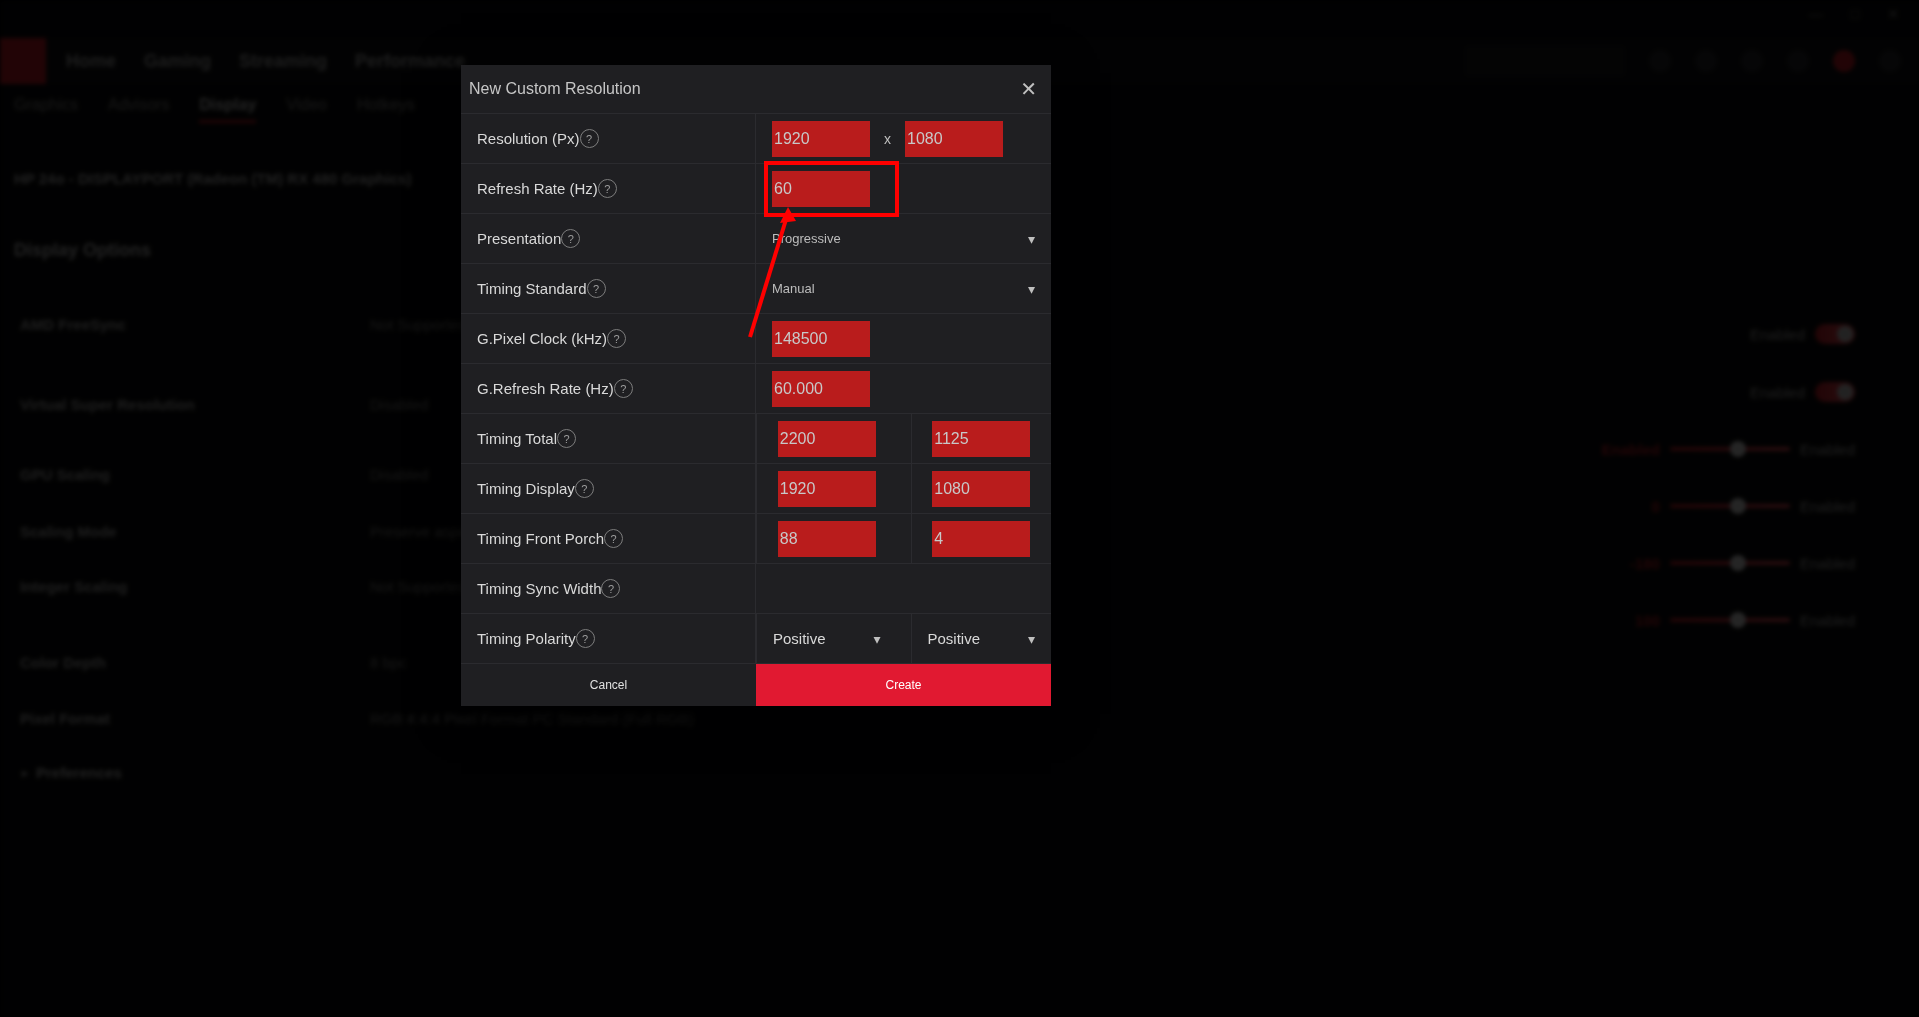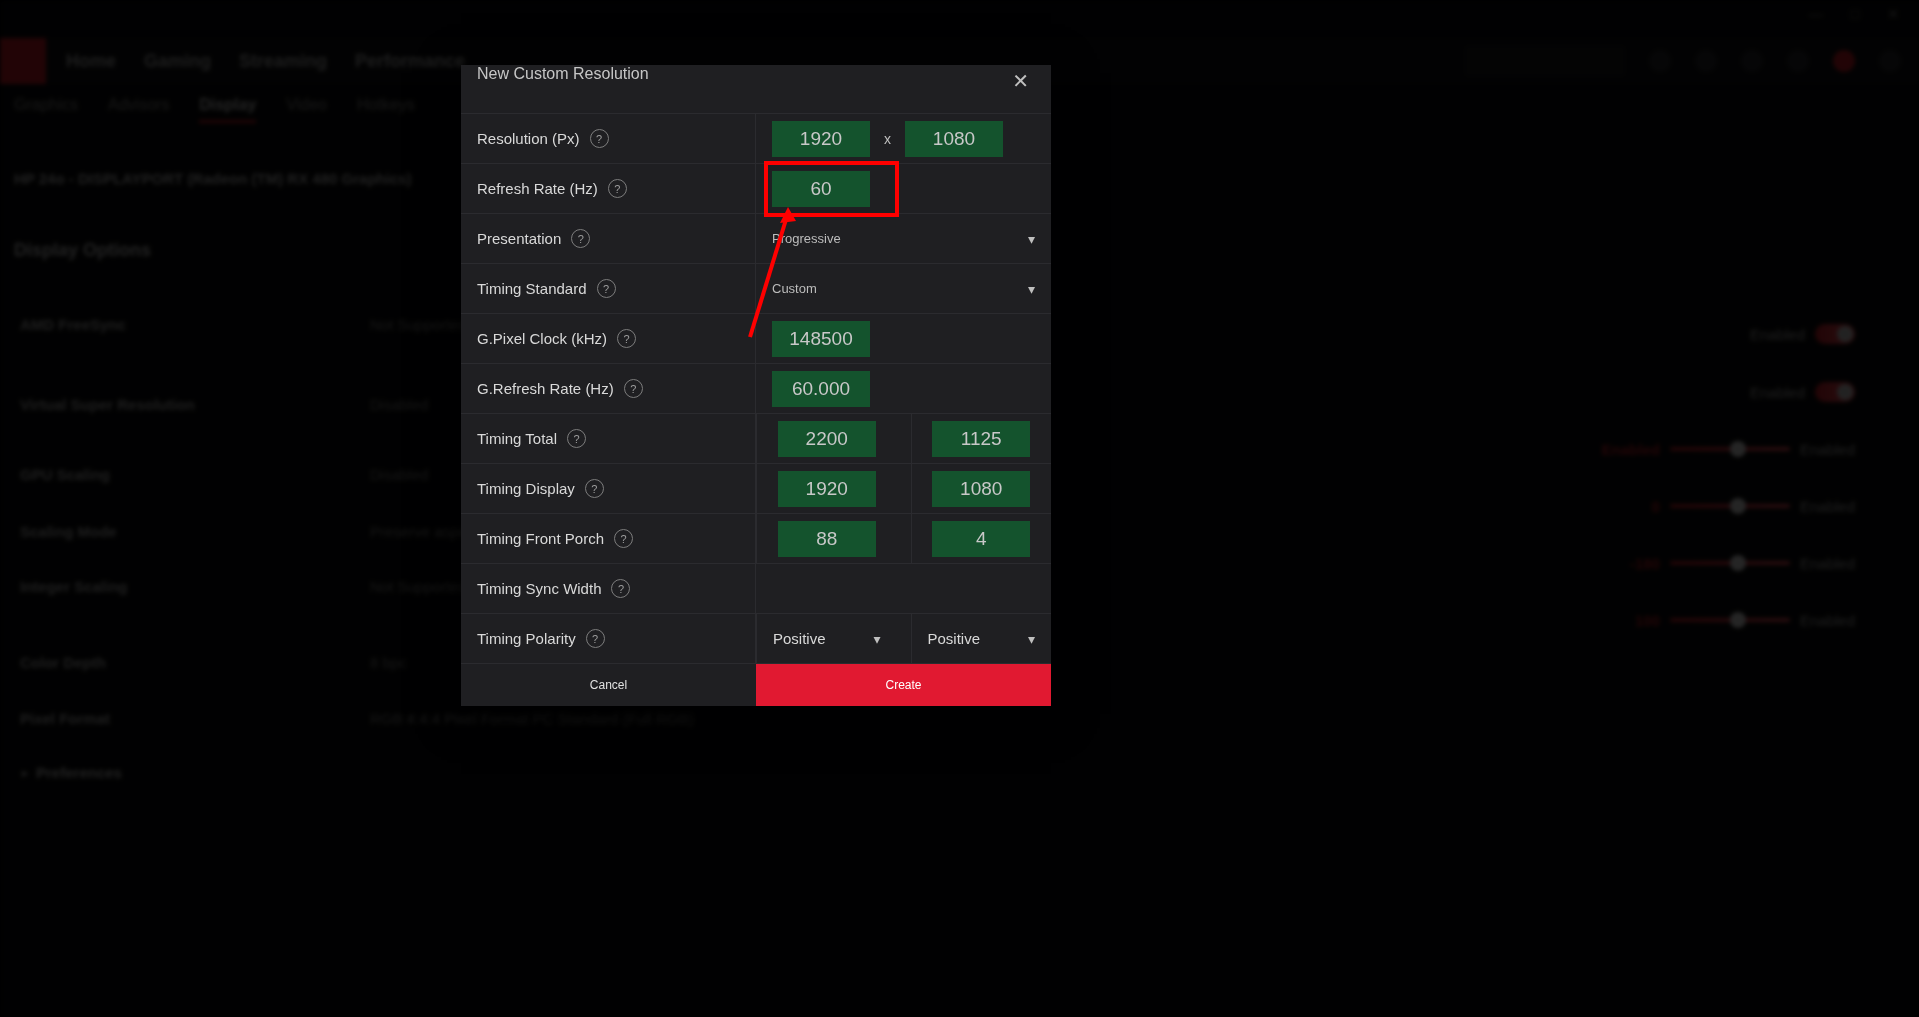--- a/index.html
+++ b/index.html
@@ -141,22 +141,22 @@
     left: 461px;
     top: 65px;
     width: 590px;
     background: #1f1f22;
     color: #d9d9d9;
     box-shadow: 0 8px 40px rgba(0,0,0,0.6);
   }
   .modal-head {
     height: 48px;
     display: flex;
-    align-items: flex-start;
-    padding: 0 16px;
+    align-items: center;
+    padding: 0 8px;
     font-size: 16px;
     color: #c6c6c6;
     gap: 44px;
   }
   .modal-head .x {
     margin-left: auto;
     font-size: 20px;
     color: #c0c0c0;
     cursor: pointer;
     padding: 4px 6px;
@@ -165,46 +165,45 @@
     display: grid;
     grid-template-columns: 295px 1fr;
     border-top: 1px solid #2b2b2f;
     min-height: 49px;
     align-items: center;
   }
   .row .cell-l {
     padding: 0 16px;
     display: flex;
     align-items: center;
-    gap: 10px;
     font-size: 15px;
     color: #d9d9d9;
     border-right: 1px solid #2b2b2f;
     height: 100%;
   }
   .row .cell-r {
     padding: 0 16px;
     display: flex;
     align-items: center;
     gap: 14px;
     height: 100%;
     position: relative;
   }
   .help {
     width: 17px; height: 17px; border: 1px solid #7d7d7d; border-radius: 50%;
     display: inline-flex; align-items: center; justify-content: center;
     font-size: 11px; color: #9d9d9d;
   }
   .num-input {
     width: 94px; height: 34px;
-    background: #14532d;
+    background: #b91c1c;
     border: none;
     color: #c8c8c8;
-    text-align: center;
-    font-size: 19px;
+    text-align: left;
+    font-size: 16px;
     outline: none;
   }
   .x-sep { color: #bfbfbf; font-size: 14px; }
   .sel {
     color: #bcbcbc;
     font-size: 13px;
     flex: 1;
   }
   .chev-down {
     color: #bfbfbf;
@@ -413,21 +412,21 @@
       <span class="chev-down">▾</span>
     </div>
   </div>
 
   <div class="row">
     <div class="cell-l">
       <span>Timing Standard</span>
       <span class="help">?</span>
     </div>
     <div class="cell-r">
-      <span class="sel">Custom</span>
+      <span class="sel">Manual</span>
       <span class="chev-down">▾</span>
     </div>
   </div>
 
   <div class="row">
     <div class="cell-l">
       <span>G.Pixel Clock (kHz)</span>
       <span class="help">?</span>
     </div>
     <div class="cell-r">

